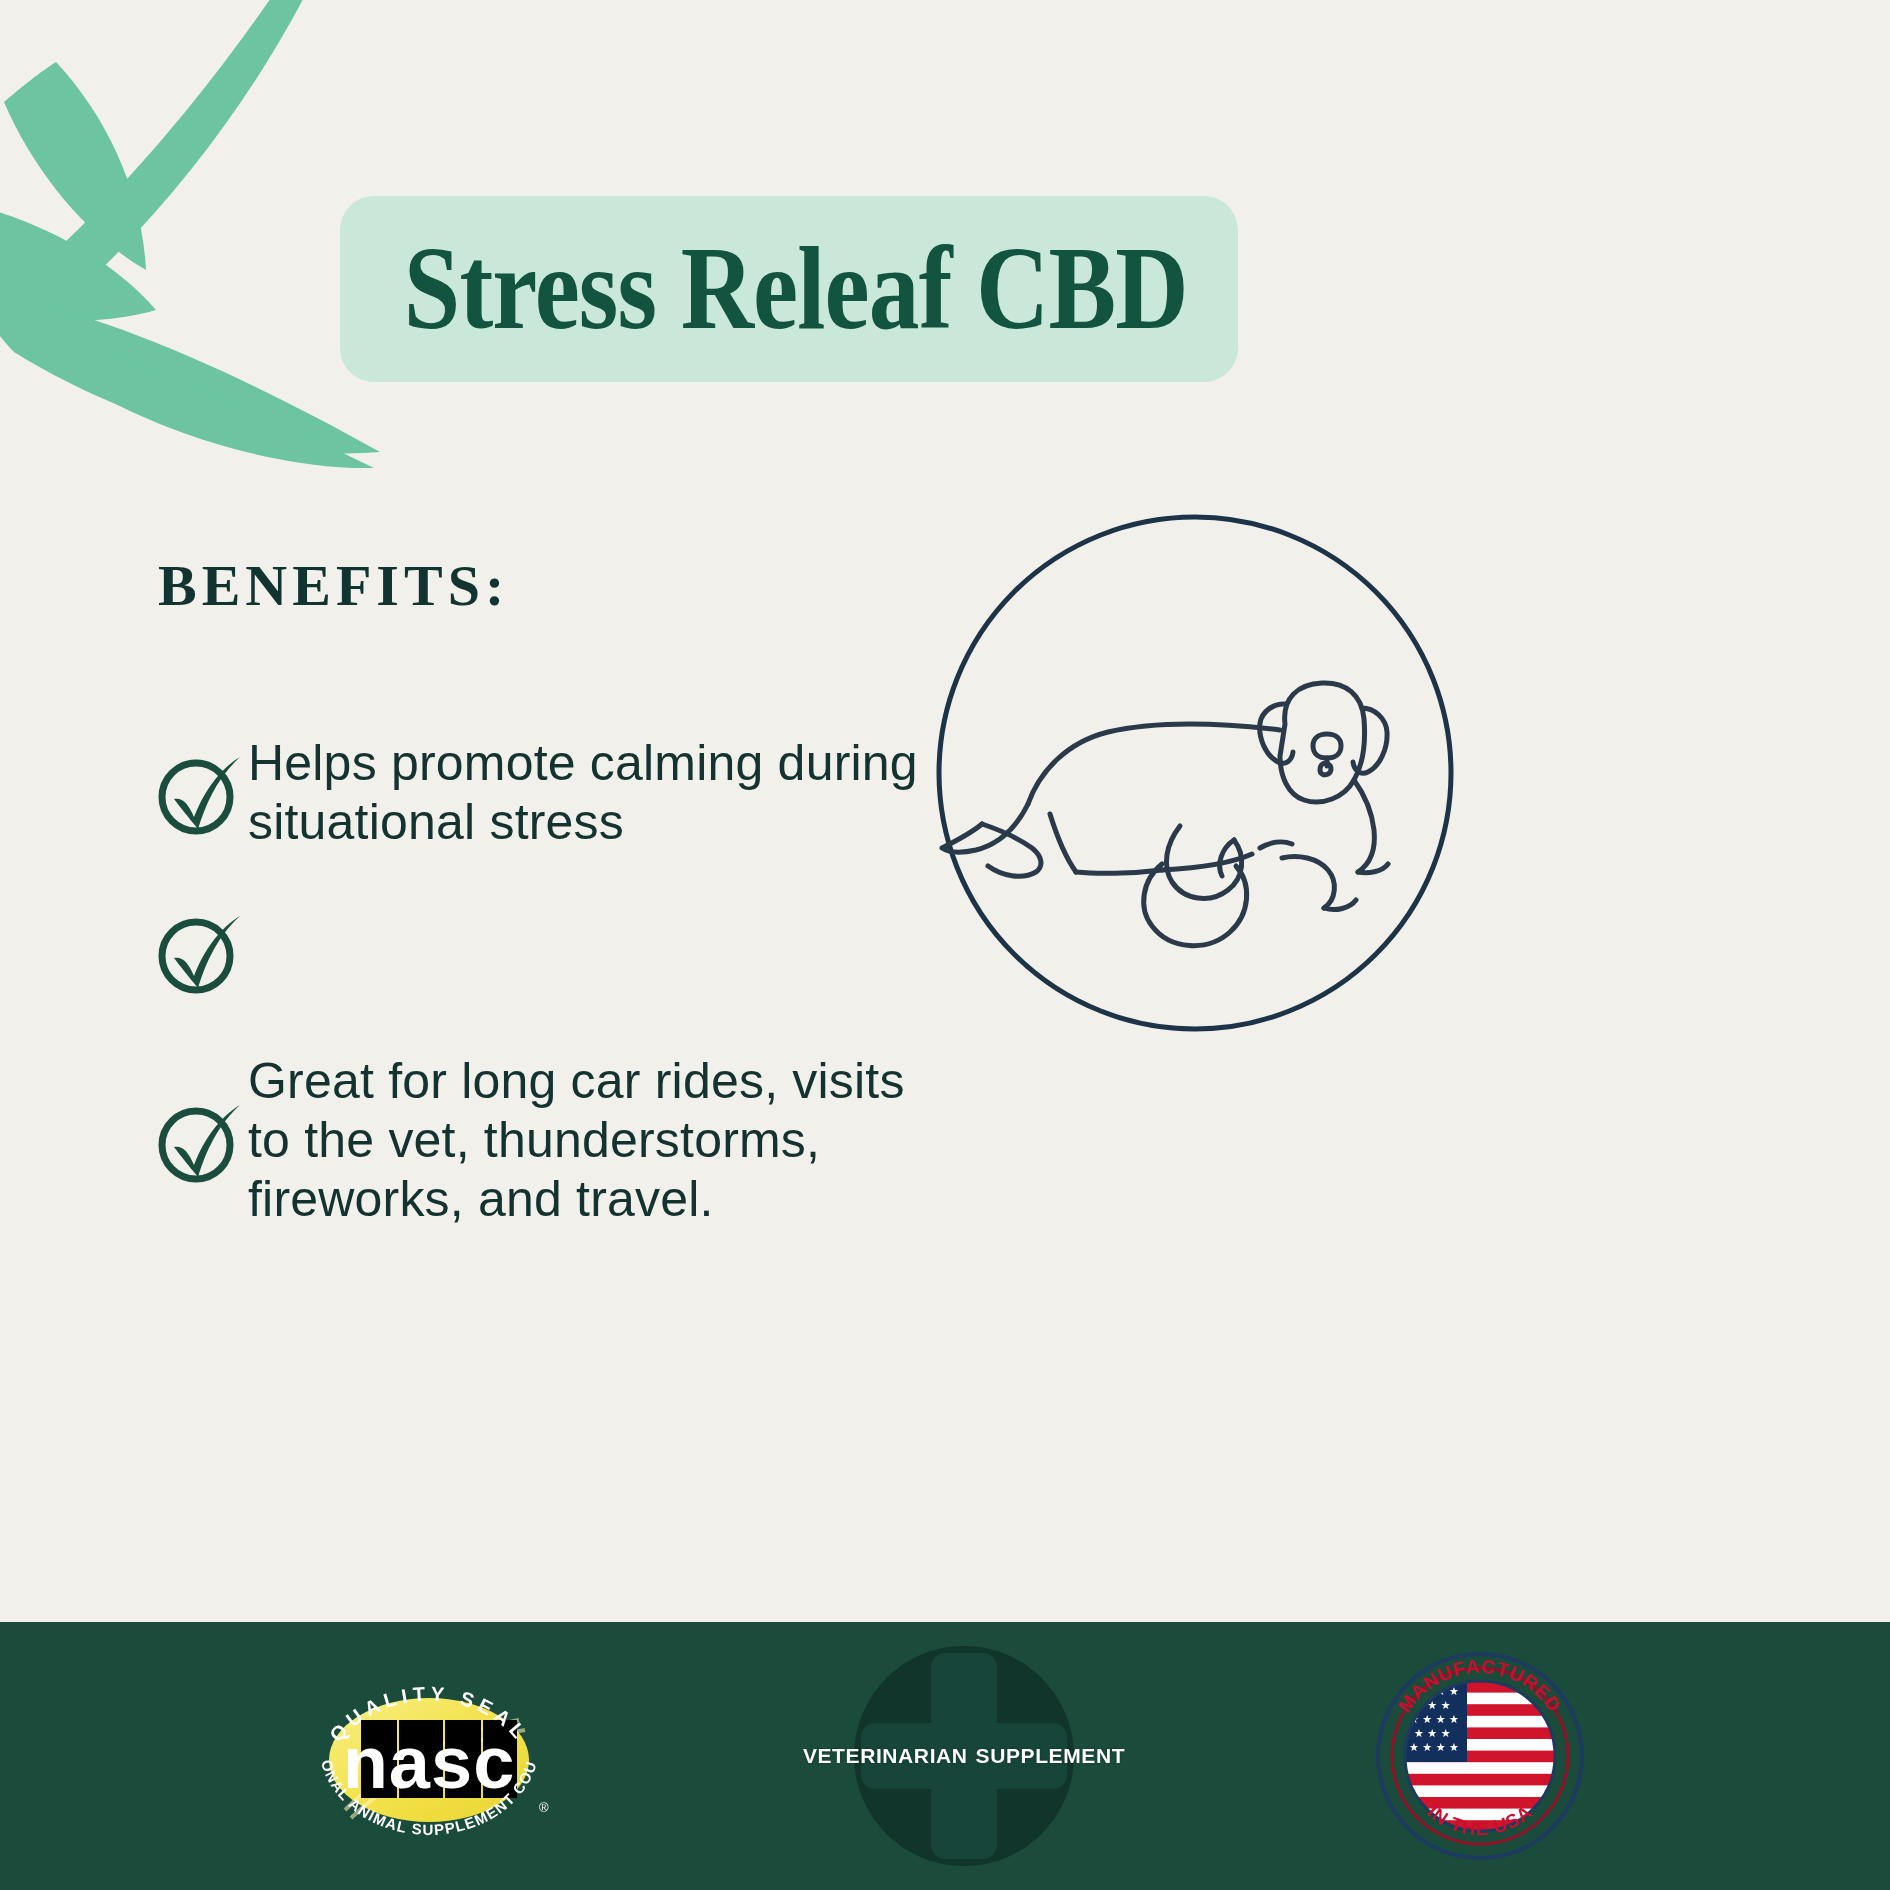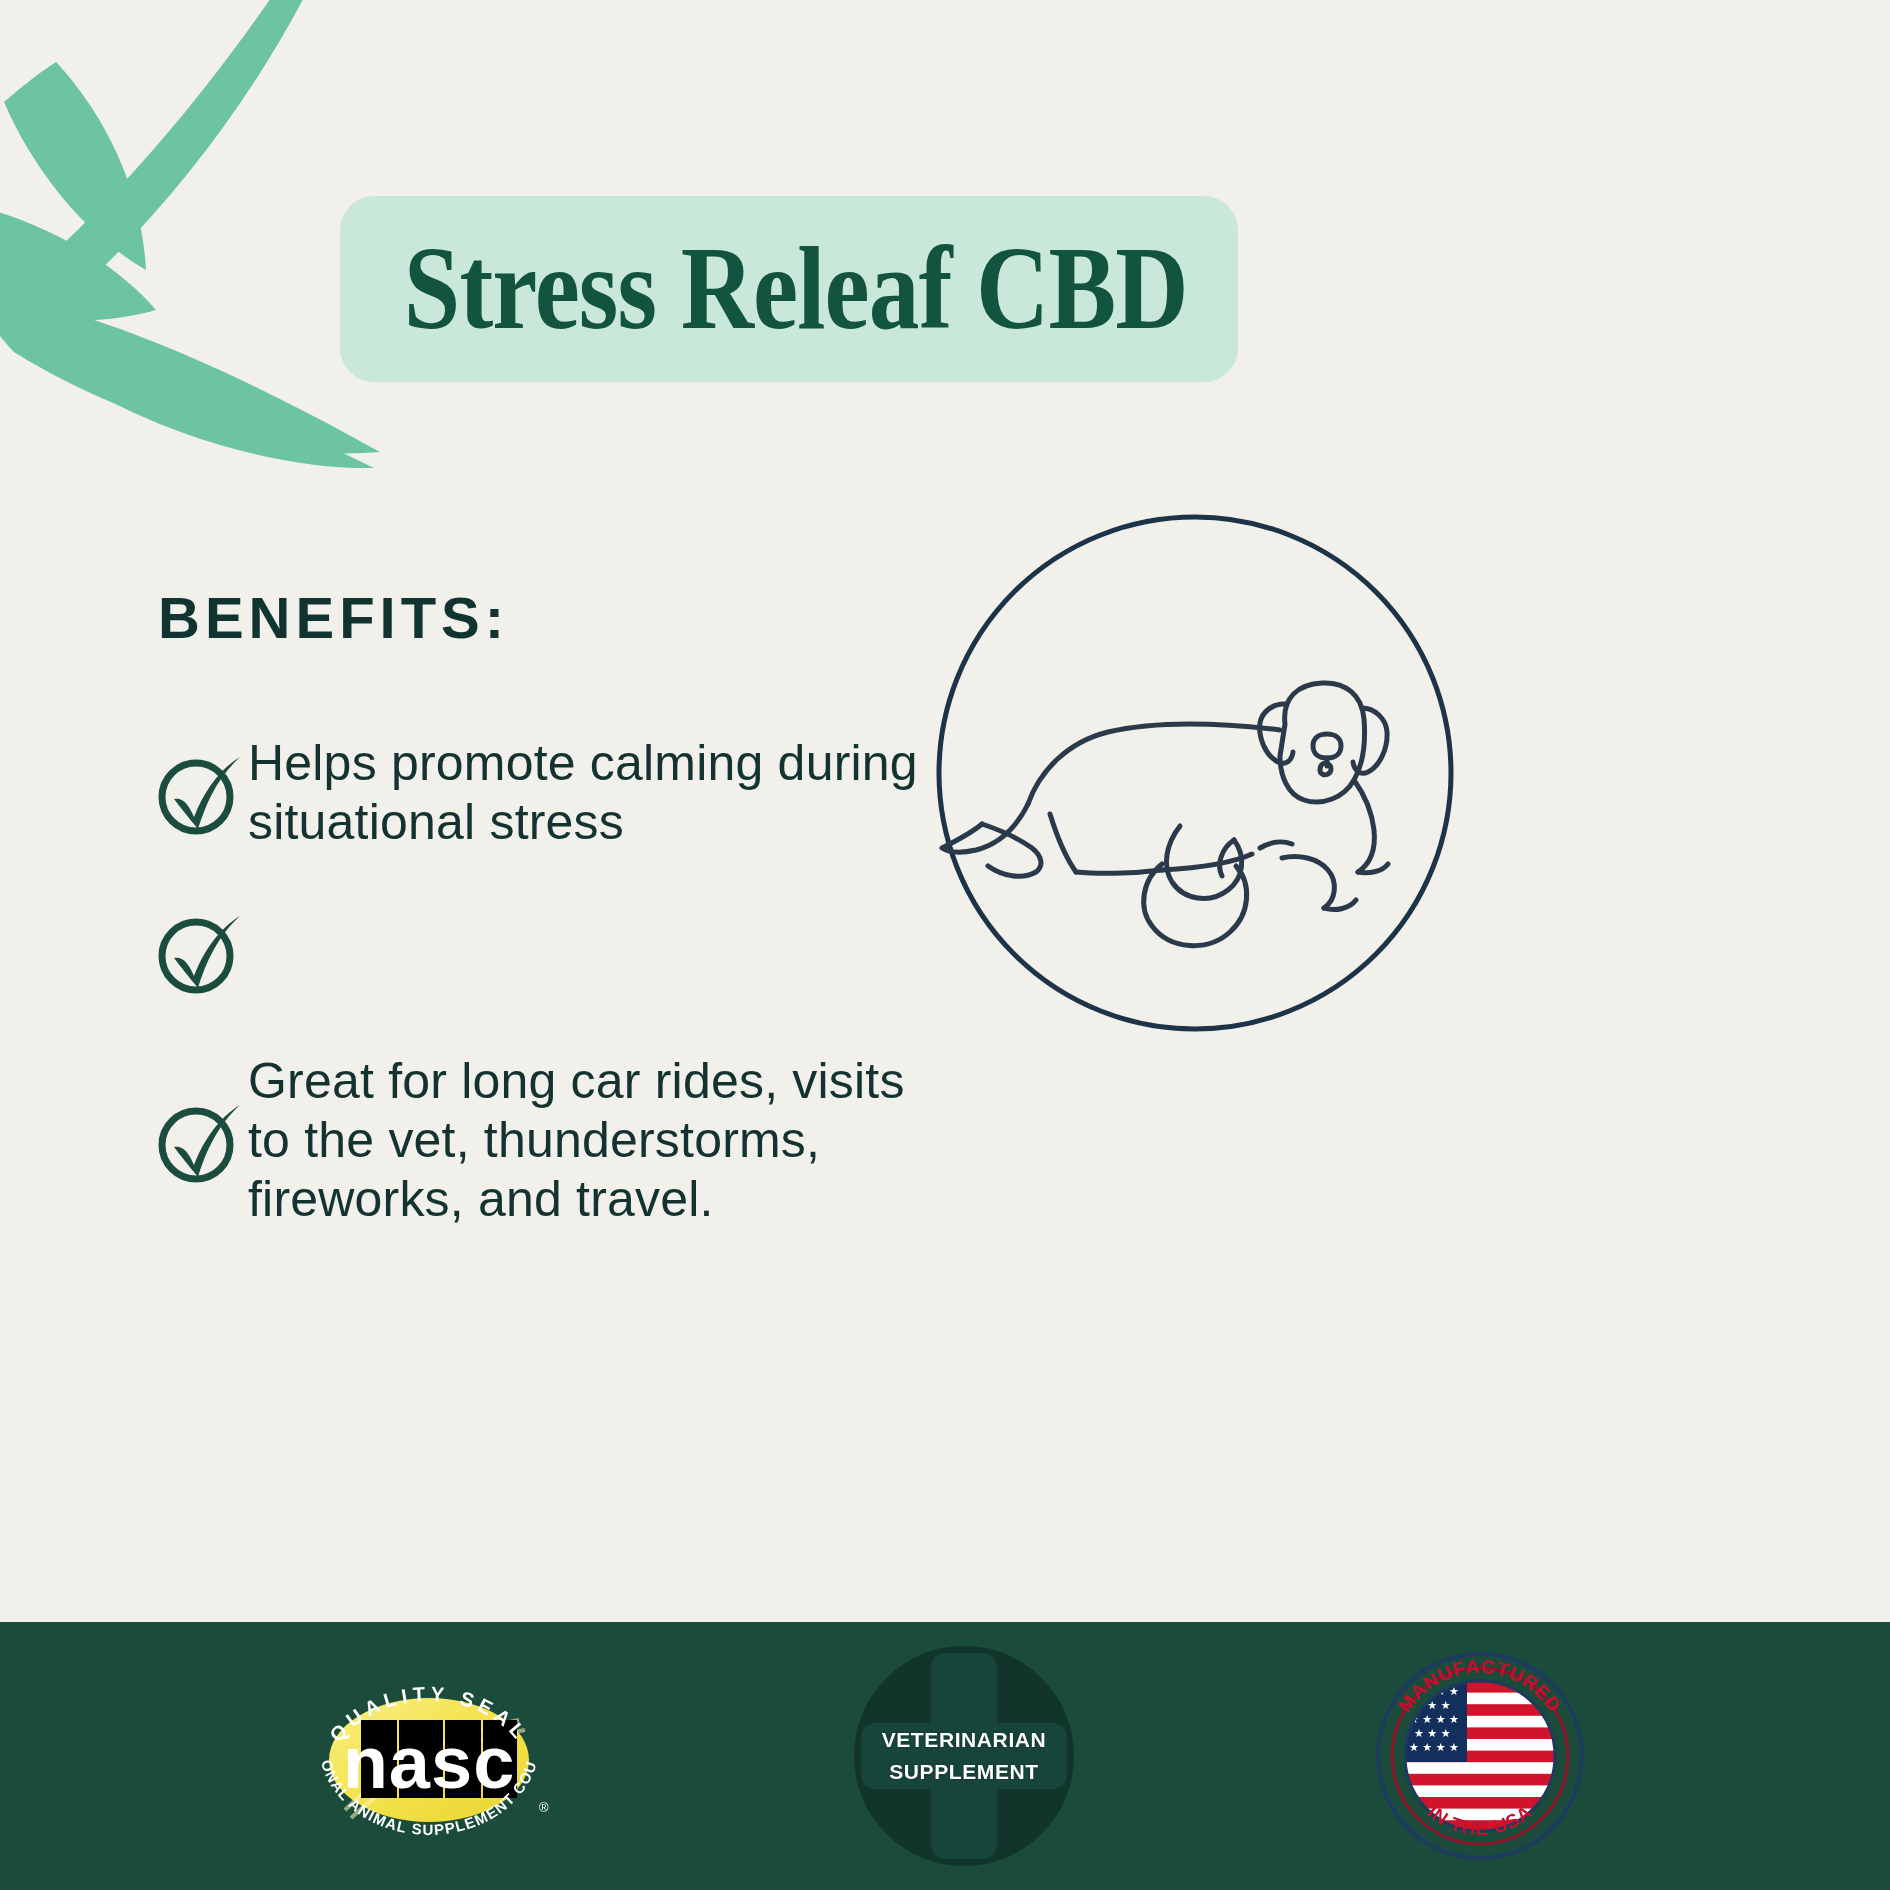--- a/index.html
+++ b/index.html
@@ -29,23 +29,24 @@
     line-height:1;
     color:#12543f;
     transform:scaleX(0.86);
     transform-origin:center;
     white-space:nowrap;
     letter-spacing:-1px;
   }
 
   
   .benefits-heading{
-    position:absolute;left:158px;top:584px;
+    position:absolute;left:158px;top:552px;
     font-size:58px;font-weight:bold;letter-spacing:5px;
     color:#123430;
+    font-family:Liberation Serif, serif;
   }
   .benefit-list{position:absolute;left:152px;top:730px;width:790px;}
   .benefit-row{display:flex;align-items:center;margin-bottom:52px;}
   .check-wrap{flex:0 0 auto;width:96px;height:86px;position:relative;margin-top:6px;}
   .check-wrap svg{position:absolute;left:0;top:0;}
   .benefit-text{
     font-size:50px;line-height:1.18;color:#133230;
     letter-spacing:0.2px;
     padding-top:4px;
   }
@@ -60,21 +61,21 @@
     display:flex;align-items:center;justify-content:center;gap:300px;
   }
   .badge{position:relative;}
 
   .nasc-badge{width:248px;height:228px;}
   .vet-badge{width:222px;height:222px;}
   .usa-badge{width:210px;height:210px;}
 
   .vet-text{
     position:absolute;left:0;top:0;width:222px;height:222px;
-    display:flex;flex-direction:column;align-items:center;justify-content:center;
+    display:flex;flex-direction:row;align-items:center;justify-content:center;
     gap:8px;pointer-events:none;
   }
   .vet-line{
     color:#ffffff;font-size:21px;font-weight:bold;letter-spacing:0.6px;
     white-space:nowrap;text-shadow:0 0 2px rgba(0,0,0,.45);
   }
 </style>
 </head>
 <body>
 

